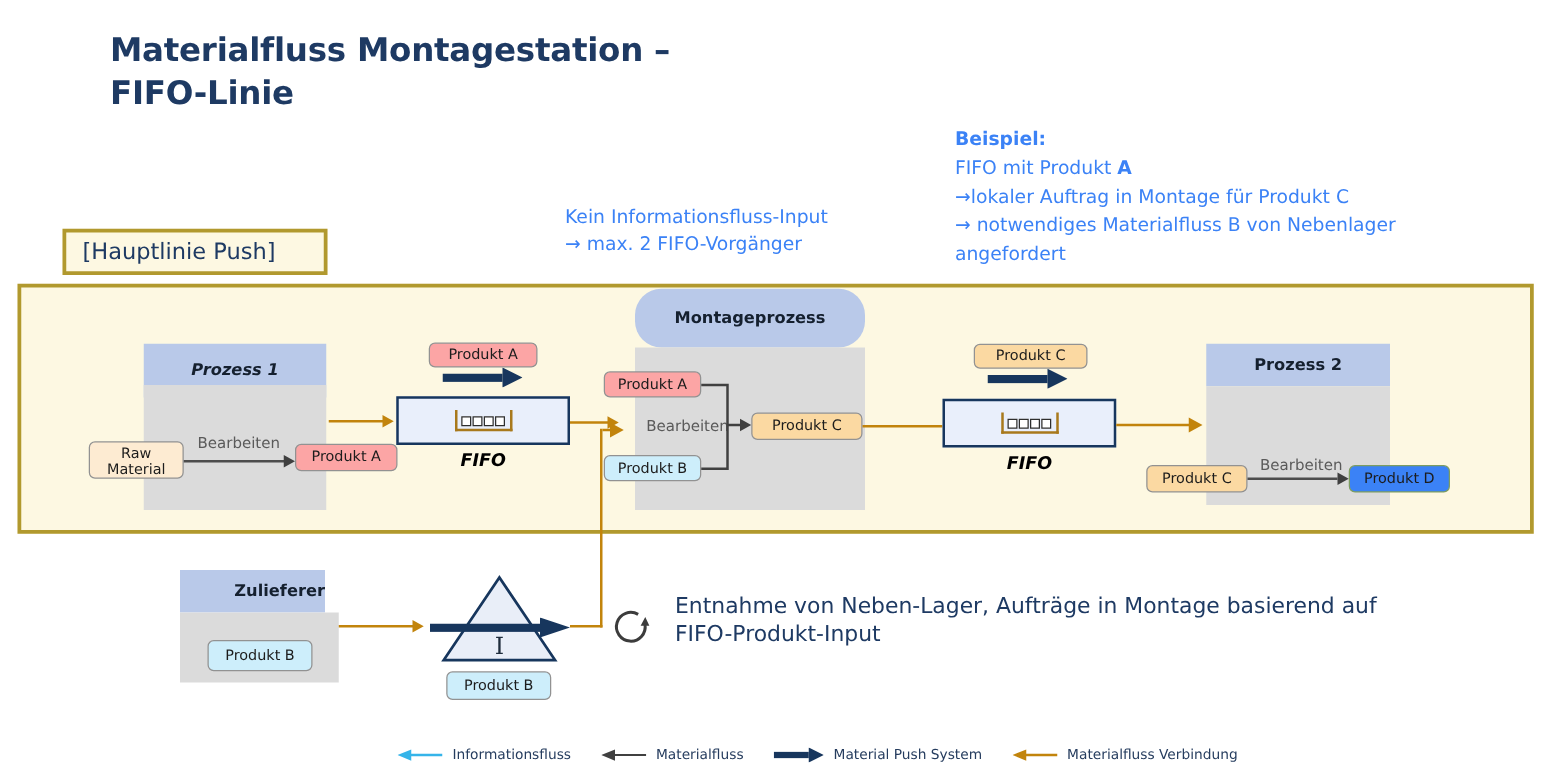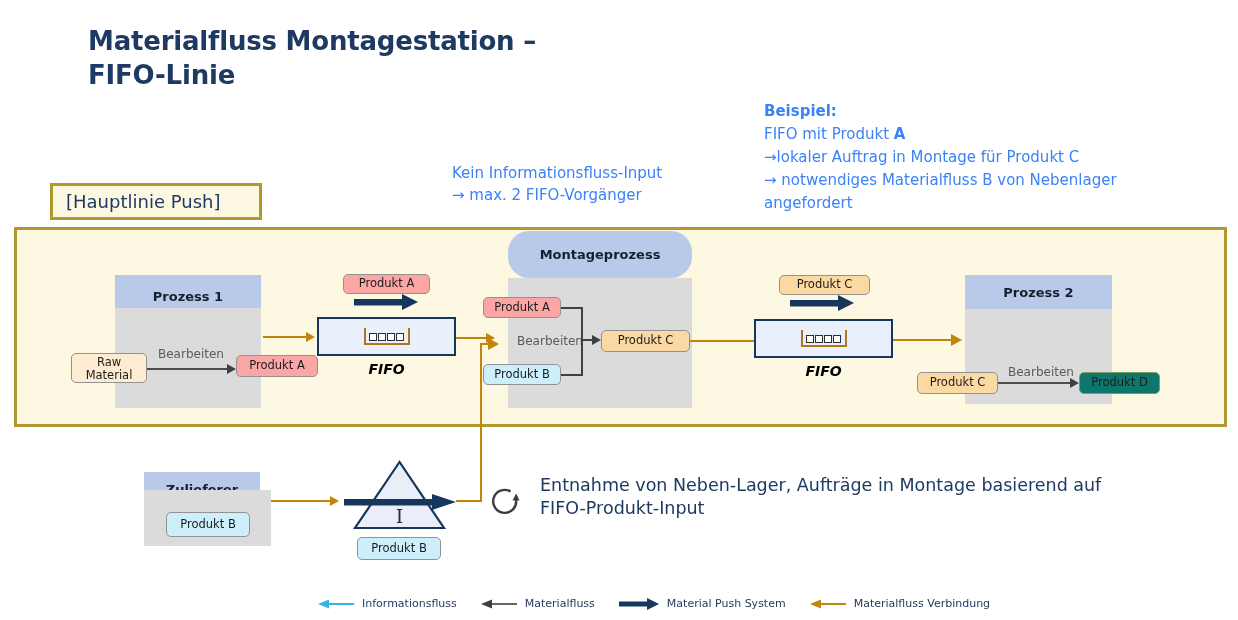--- a/index.html
+++ b/index.html
@@ -18,21 +18,21 @@
   
   .hdr{background:#b9c9e9;display:flex;align-items:center;justify-content:center;
        font-size:13px;font-weight:bold;color:#15202f;}
   .pbody{background:#dbdbdb;}
   
   .pbox{border:1px solid #929292;border-radius:5px;display:flex;align-items:center;justify-content:center;
         font-size:11.5px;color:#1c1c1c;box-sizing:border-box;text-align:center;line-height:1.15;}
   .pink{background:#fca5a5;}
   .cyanb{background:#cdeefb;}
   .orangeb{background:#fbd9a2;}
-  .greenb{background:#0f766e;border-color:#7d9d61;}
+  .greenb{background:#3b82f6;border-color:#7d9d61;}
   .peach{background:#fdebd2;align-items:flex-end;}
   
   .fifobox{background:#e9effb;border:2px solid #17365d;box-sizing:border-box;
            display:flex;align-items:center;justify-content:center;}
   .fifolabel{font-size:14px;font-weight:bold;font-style:italic;color:#000000;text-align:center;}
   .fifo-icon{height:17px;width:46px;border-left:2px solid #a8791c;border-right:2px solid #a8791c;
              border-bottom:2px solid #a8791c;display:flex;align-items:flex-end;justify-content:center;
              gap:1px;padding-bottom:2px;box-sizing:border-box;}
   .sq{width:8px;height:8px;border:1.5px solid #2e2e2e;background:#fff;box-sizing:border-box;}
   
@@ -70,21 +70,21 @@
     <div>→ notwendiges Materialfluss B von Nebenlager</div>
     <div>angefordert</div>
   </div>
 
   <div class="abs frame hauptlinie" style="left:14px;top:183px;width:212px;height:37px;margin-left:36px;">
     <span>[Hauptlinie Push]</span>
   </div>
 
   <div class="abs frame" style="left:14px;top:227px;width:1213px;height:200px;"></div>
 
-  <div class="abs hdr" style="left:115px;top:275px;width:146px;height:43px;">
+  <div class="abs hdr" style="left:115px;top:275px;width:146px;height:43px;font-style:italic;">
     <span>Prozess 1</span>
   </div>
   <div class="abs pbody" style="left:115px;top:308px;width:146px;height:100px;"></div>
   <div class="abs pbox peach" style="left:71px;top:353px;width:76px;height:30px;">
     <span style="width:58px;">Raw Material</span>
   </div>
   <div class="abs graytxt" style="left:158px;top:347px;">Bearbeiten</div>
   <div class="abs dline" style="left:147px;top:368px;width:81px;height:2px;"></div>
   <div class="abs tri-r-d" style="left:227px;top:364px;"></div>
   <div class="abs pbox pink" style="left:236px;top:355px;width:82px;height:22px;">
@@ -166,21 +166,21 @@
   <div class="abs pbox orangeb" style="left:917px;top:372px;width:81px;height:22px;">
     <span>Produkt C</span>
   </div>
   <div class="abs graytxt" style="left:1008px;top:365px;">Bearbeiten</div>
   <div class="abs dline" style="left:998px;top:382px;width:72px;height:2px;"></div>
   <div class="abs tri-r-d" style="left:1070px;top:378px;"></div>
   <div class="abs pbox greenb" style="left:1079px;top:372px;width:81px;height:22px;">
     <span>Produkt D</span>
   </div>
 
-  <div class="abs hdr" style="left:144px;top:472px;width:116px;height:34px;">
+  <div class="abs hdr" style="left:144px;top:456px;width:116px;height:34px;justify-content:flex-end;">
     <span>Zulieferer</span>
   </div>
   <div class="abs pbody" style="left:144px;top:490px;width:127px;height:56px;"></div>
   <div class="abs pbox cyanb" style="left:166px;top:512px;width:84px;height:25px;">
     <span>Produkt B</span>
   </div>
 
   <div class="abs oline" style="left:271px;top:500px;width:60px;height:2px;"></div>
   <div class="abs tri-r-o-sm" style="left:330px;top:496px;"></div>
 

